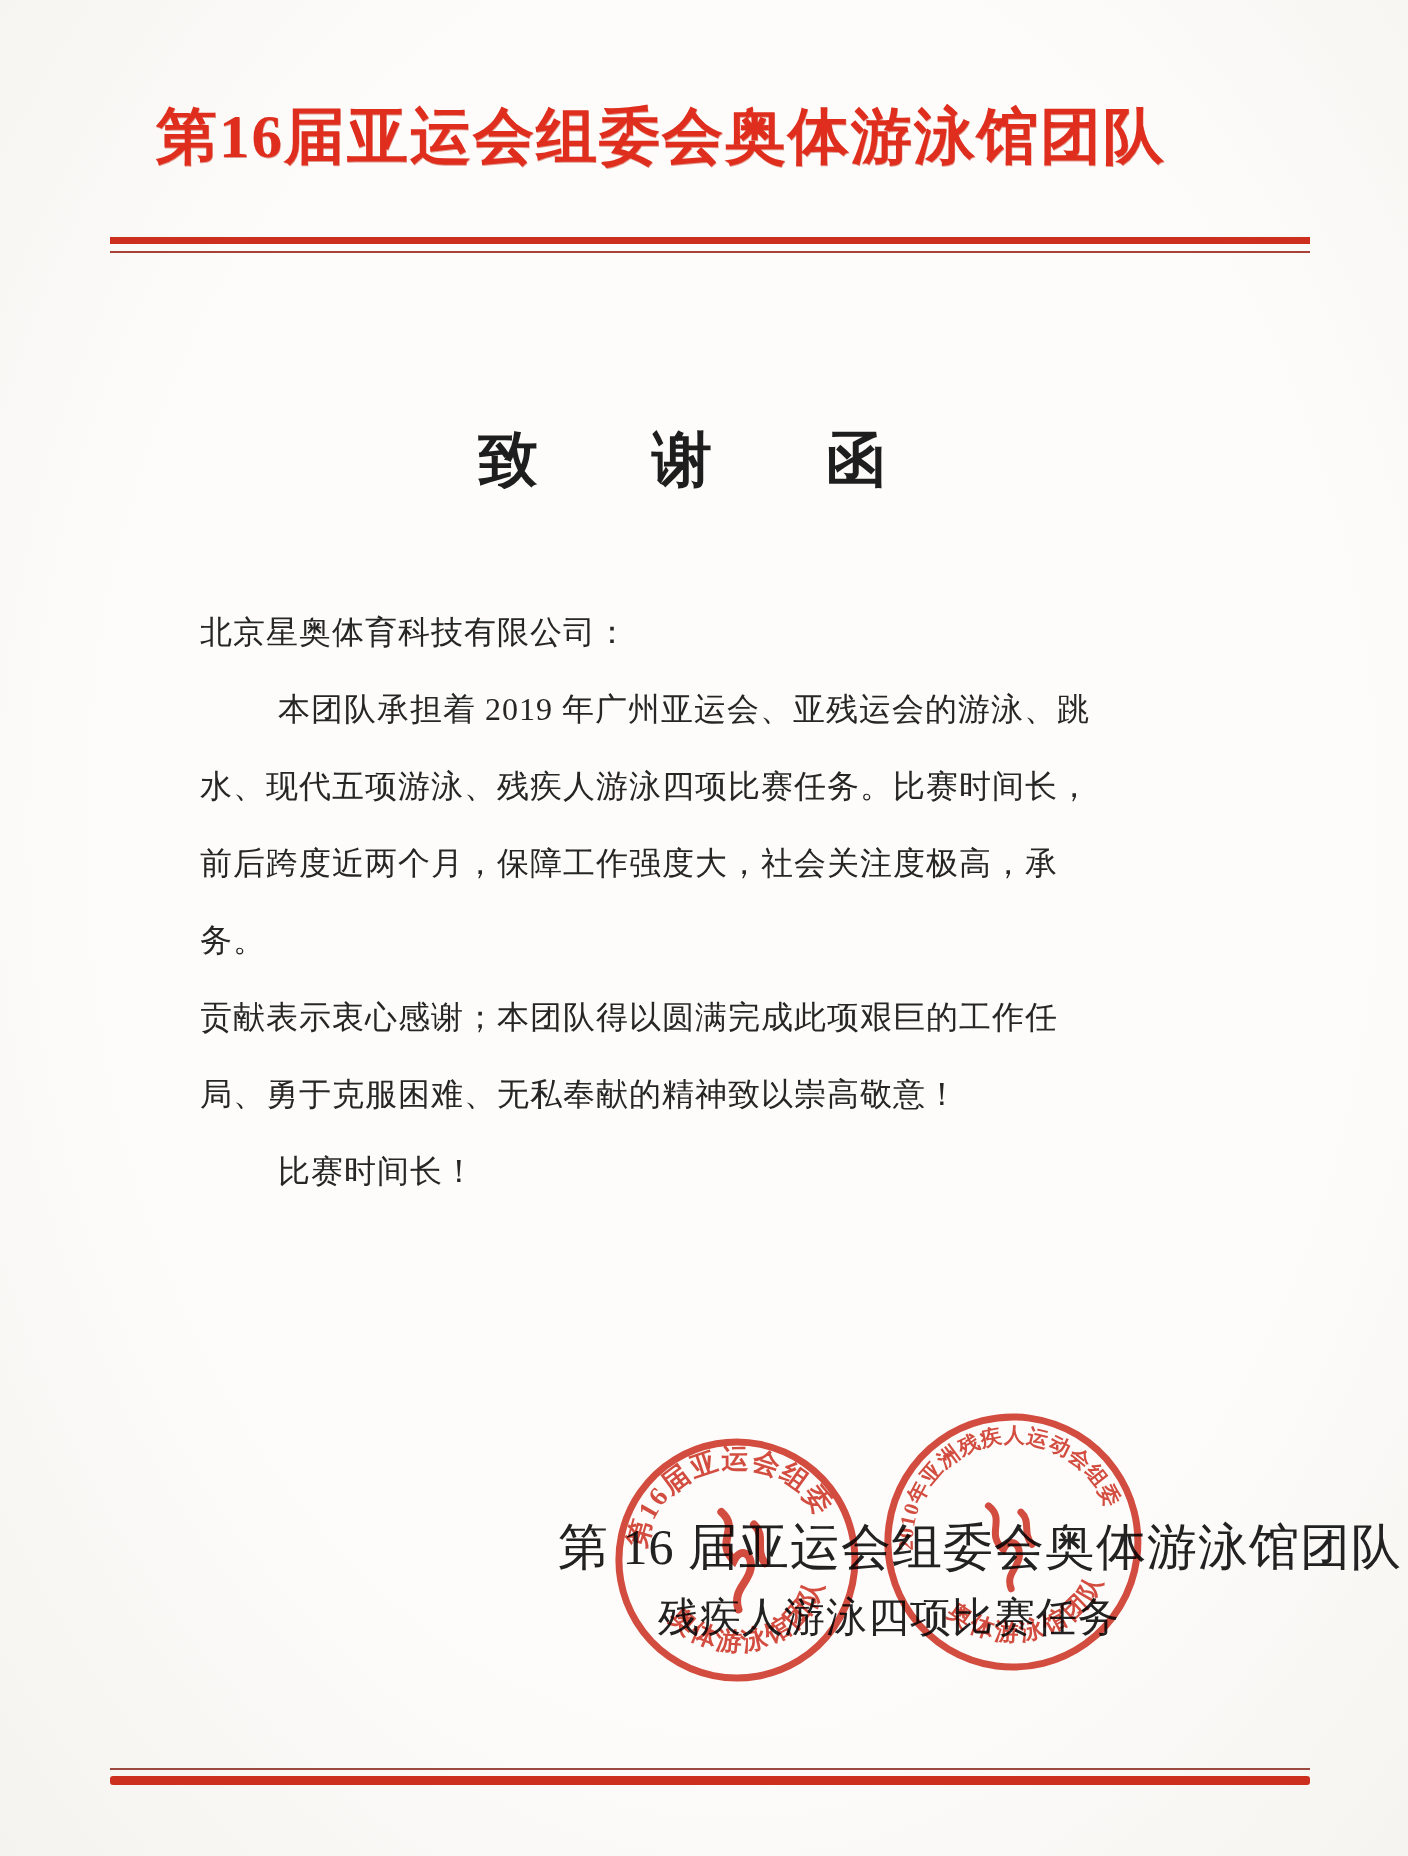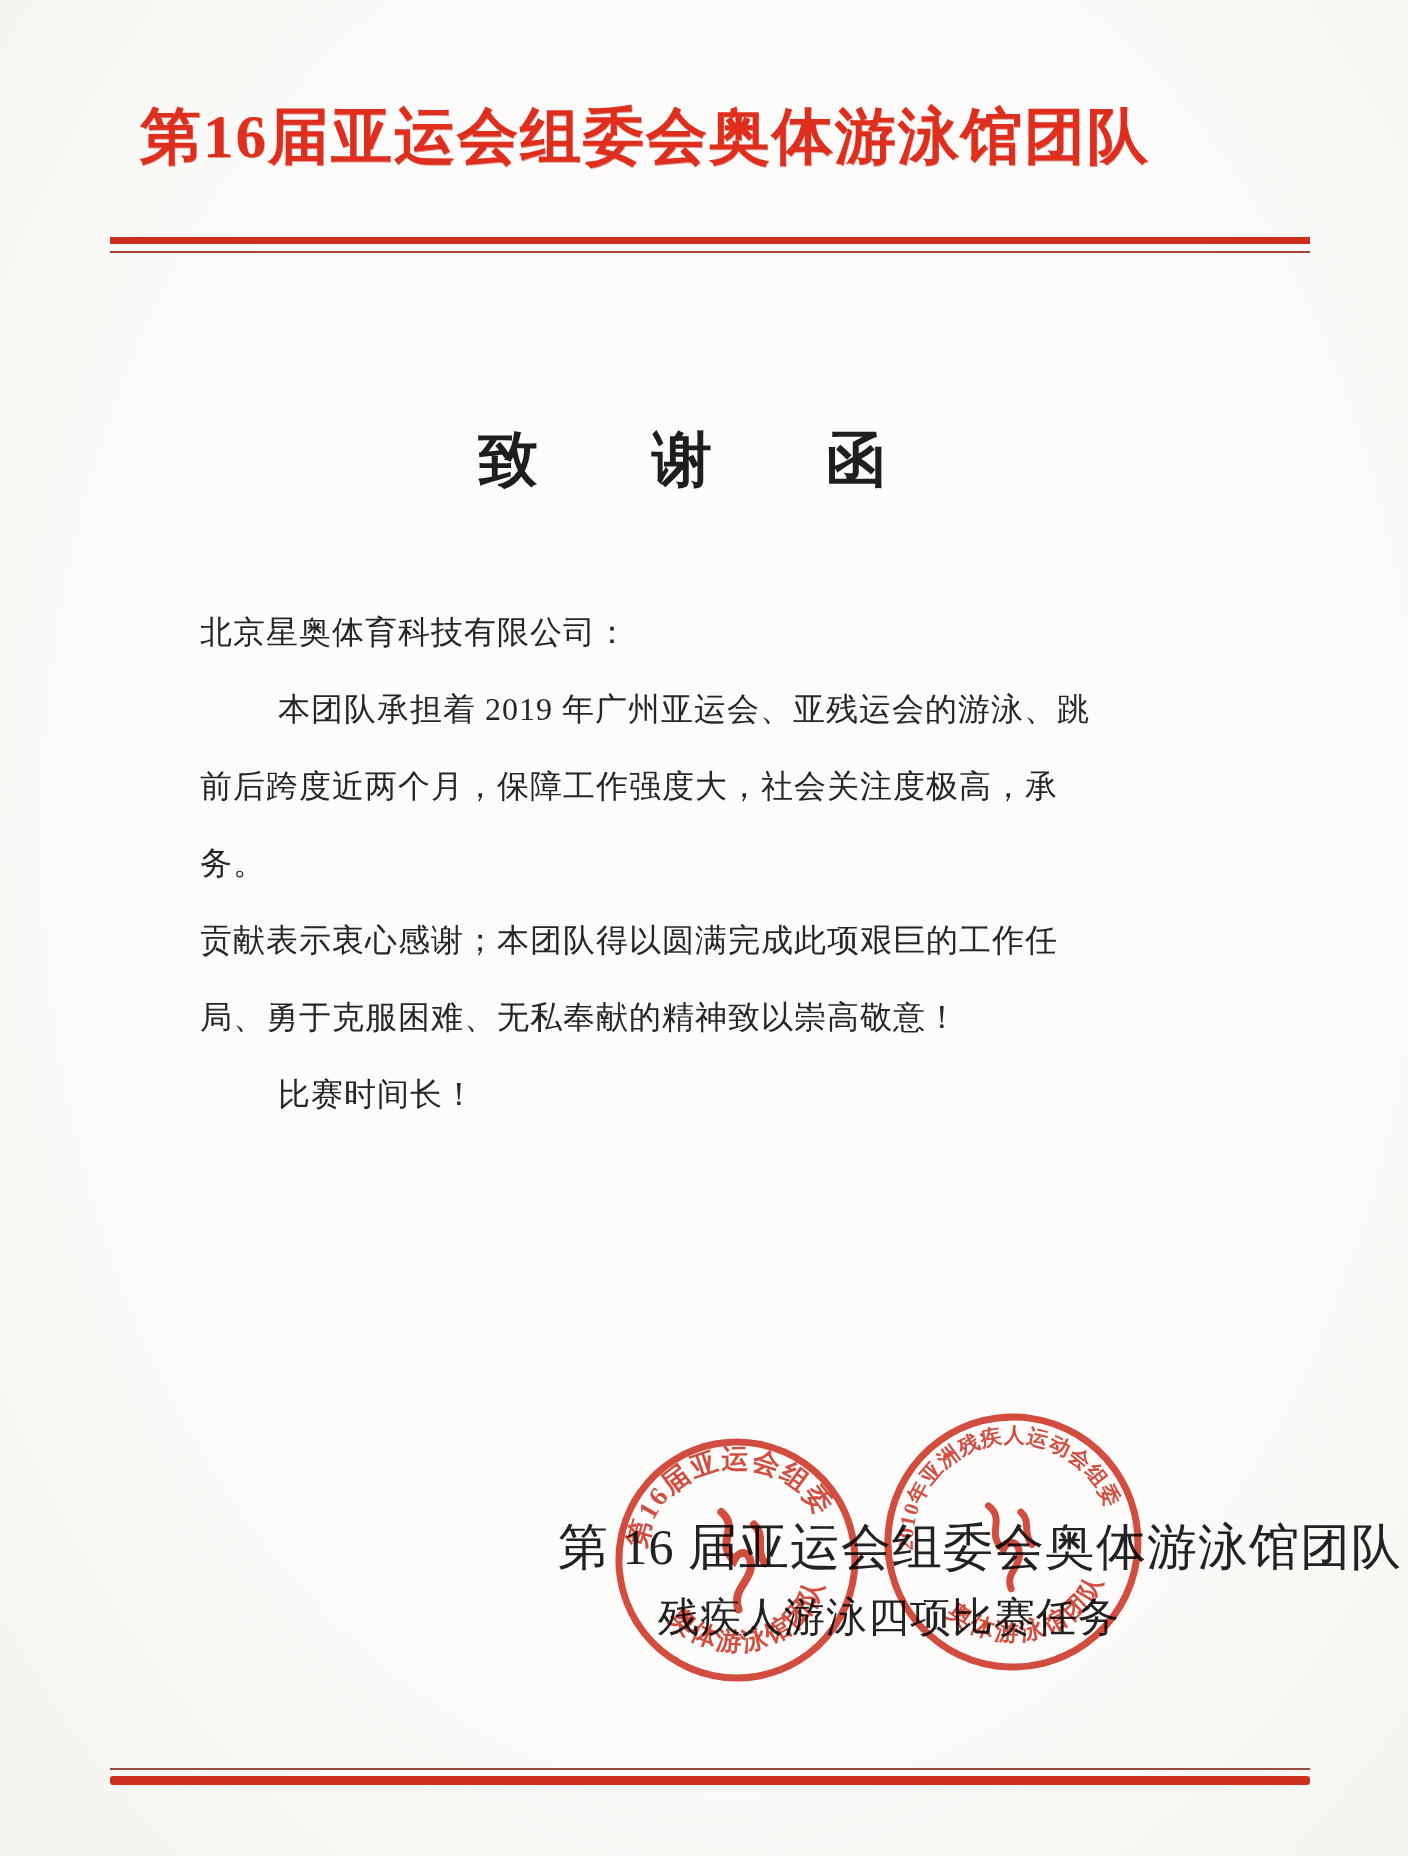--- a/index.html
+++ b/index.html
@@ -4,21 +4,21 @@
 <style>
   html,body{margin:0;padding:0;}
   .page{
     position:relative;
     width:1408px;height:1856px;
     background:radial-gradient(ellipse at 52% 45%, #fdfcfa 60%, #f5f3ef 100%);
     font-family:"Liberation Serif","DejaVu Serif",serif;
     overflow:hidden;
   }
   .header-title{
-    position:absolute;top:96px;left:0;width:1290px;
+    position:absolute;top:96px;left:16px;width:1290px;
     text-align:center;
     font-size:61px;font-weight:bold;
     color:#df2e1e;
     letter-spacing:2px;
     text-shadow:0.6px 0.6px 0.4px rgba(190,40,20,0.45);
   }
   .rule{position:absolute;left:110px;width:1200px;}
   .rule-top-thick{top:237px;height:7px;background:#cd2f1f;}
   .rule-top-thin{top:251px;height:2px;background:#a84236;}
   .rule-bottom-thin{top:1768px;height:2px;background:#9a4a40;}
@@ -64,20 +64,21 @@
   <div class="header-title">第16届亚运会组委会奥体游泳馆团队</div>
 
   <div class="rule rule-top-thick"></div>
   <div class="rule rule-top-thin"></div>
 
   <div class="doc-title">致谢函</div>
 
   <div class="body-block">
     <div class="body-line">北京星奥体育科技有限公司：</div>
     <div class="body-line indent">本团队承担着 2019 年广州亚运会、亚残运会的游泳、跳</div>
+    <div class="body-line">水、现代五项游泳、残疾人游泳四项比赛任务。比赛时间长，</div>
     <div class="body-line">前后跨度近两个月，保障工作强度大，社会关注度极高，承</div>
     <div class="body-line">务。</div>
     <div class="body-line">贡献表示衷心感谢；本团队得以圆满完成此项艰巨的工作任</div>
     <div class="body-line">局、勇于克服困难、无私奉献的精神致以崇高敬意！</div>
     <div class="body-line indent">比赛时间长！</div>
   </div>
 
   <div class="signature">第 16 届亚运会组委会奥体游泳馆团队</div>
   <div class="sign-date">残疾人游泳四项比赛任务</div>
 

